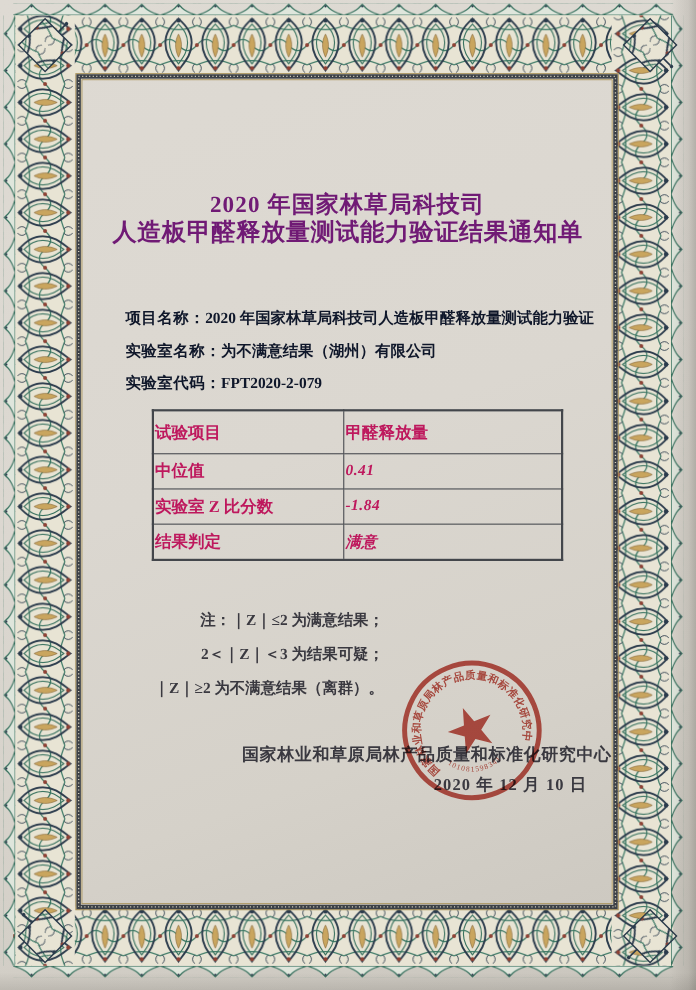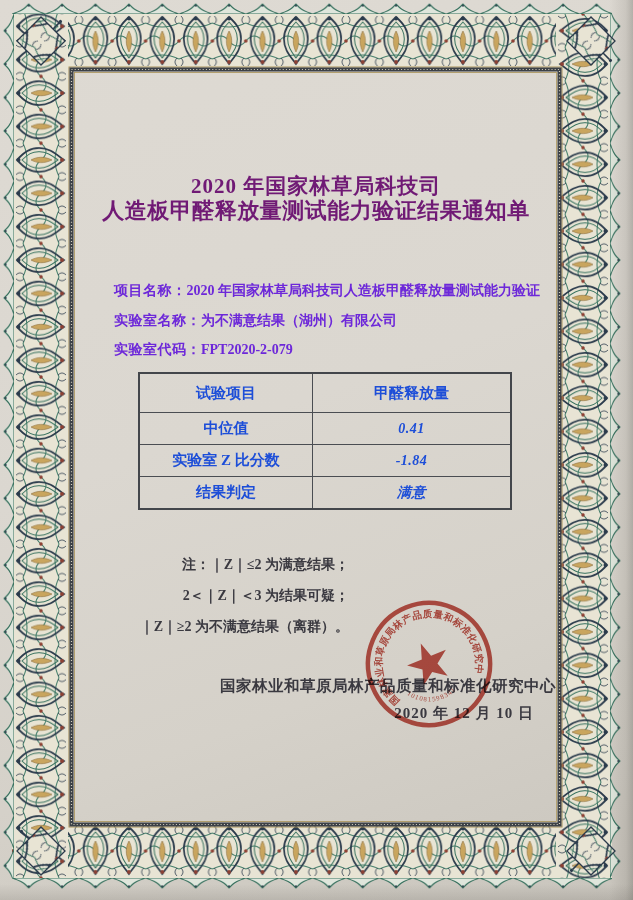--- a/index.html
+++ b/index.html
@@ -17,29 +17,29 @@
   .edge-shade-b{position:absolute;left:0;right:0;bottom:0;height:16px;
     background:linear-gradient(to bottom,rgba(0,0,0,0) 0%,rgba(80,76,70,.16) 100%);}
   .border-svg{position:absolute;left:0;top:0;}
   .content{
     position:absolute;left:72px;top:70px;width:488px;height:755px;
     color:#35343a;
   }
   .title{position:absolute;width:100%;text-align:center;font-weight:700;color:#701a75;}
   .title1{top:102px;font-size:21px;letter-spacing:1px;}
   .title2{top:126px;font-size:22px;letter-spacing:.5px;}
-  .fields{position:absolute;left:42px;top:206px;width:430px;font-size:14px;font-weight:600;line-height:29.5px;color:#6d28d9;}
+  .fields{position:absolute;left:42px;top:206px;width:430px;font-size:14px;font-weight:600;line-height:29.5px;color:#0f172a;}
   .f-label{letter-spacing:.5px;}
   .results-table{
     position:absolute;left:66px;top:302px;border-collapse:collapse;
     border:2px solid #43464b;
   }
   .results-table th,.results-table td{
-    border:1.3px solid #4a4d52;text-align:center;vertical-align:middle;
-    font-size:15px;color:#1d4ed8;
+    border:1.3px solid #4a4d52;text-align:left;vertical-align:middle;
+    font-size:15px;color:#be185d;
   }
   .results-table th{width:170px;height:36px;font-weight:700;}
   .results-table th.c2{width:195px;}
   .results-table td{height:29px;font-weight:700;}
   .results-table td.val{font-weight:600;font-size:14px;letter-spacing:.5px;font-style:italic;}
   .notes{position:absolute;left:40px;top:479px;font-size:14px;font-weight:600;line-height:31px;color:#3a3940;text-align:right;}
   .note-line{white-space:nowrap;}
   .note-indent{margin-left:28px;}
   .sign{position:absolute;right:4px;top:606px;text-align:right;font-size:15.5px;font-weight:600;color:#3a3940;letter-spacing:.5px;}
   .sign-date{position:absolute;right:26px;top:634px;text-align:right;font-size:15px;font-weight:600;color:#3a3940;letter-spacing:1px;}

